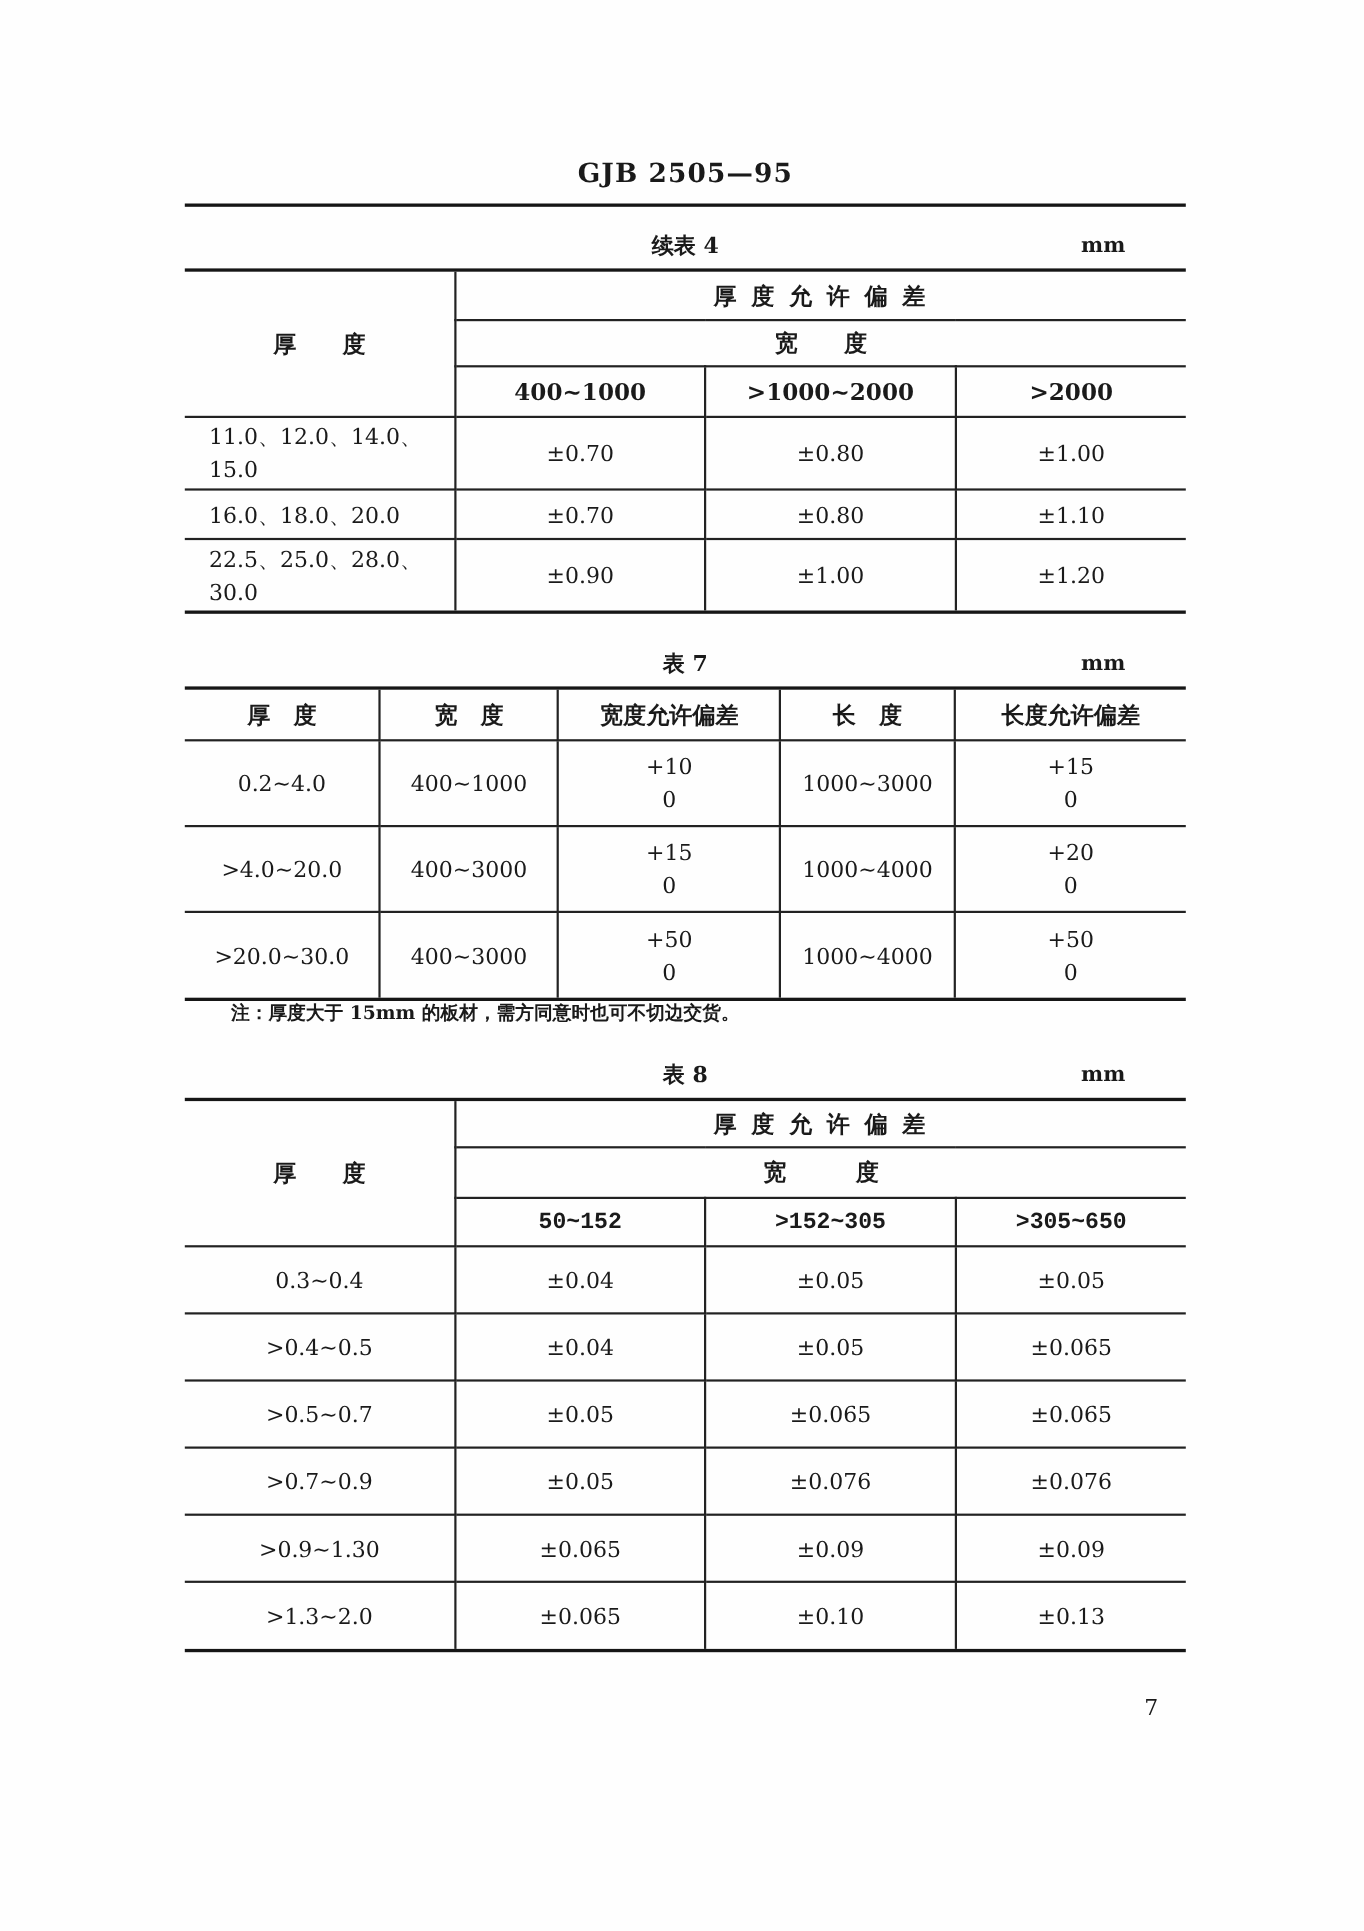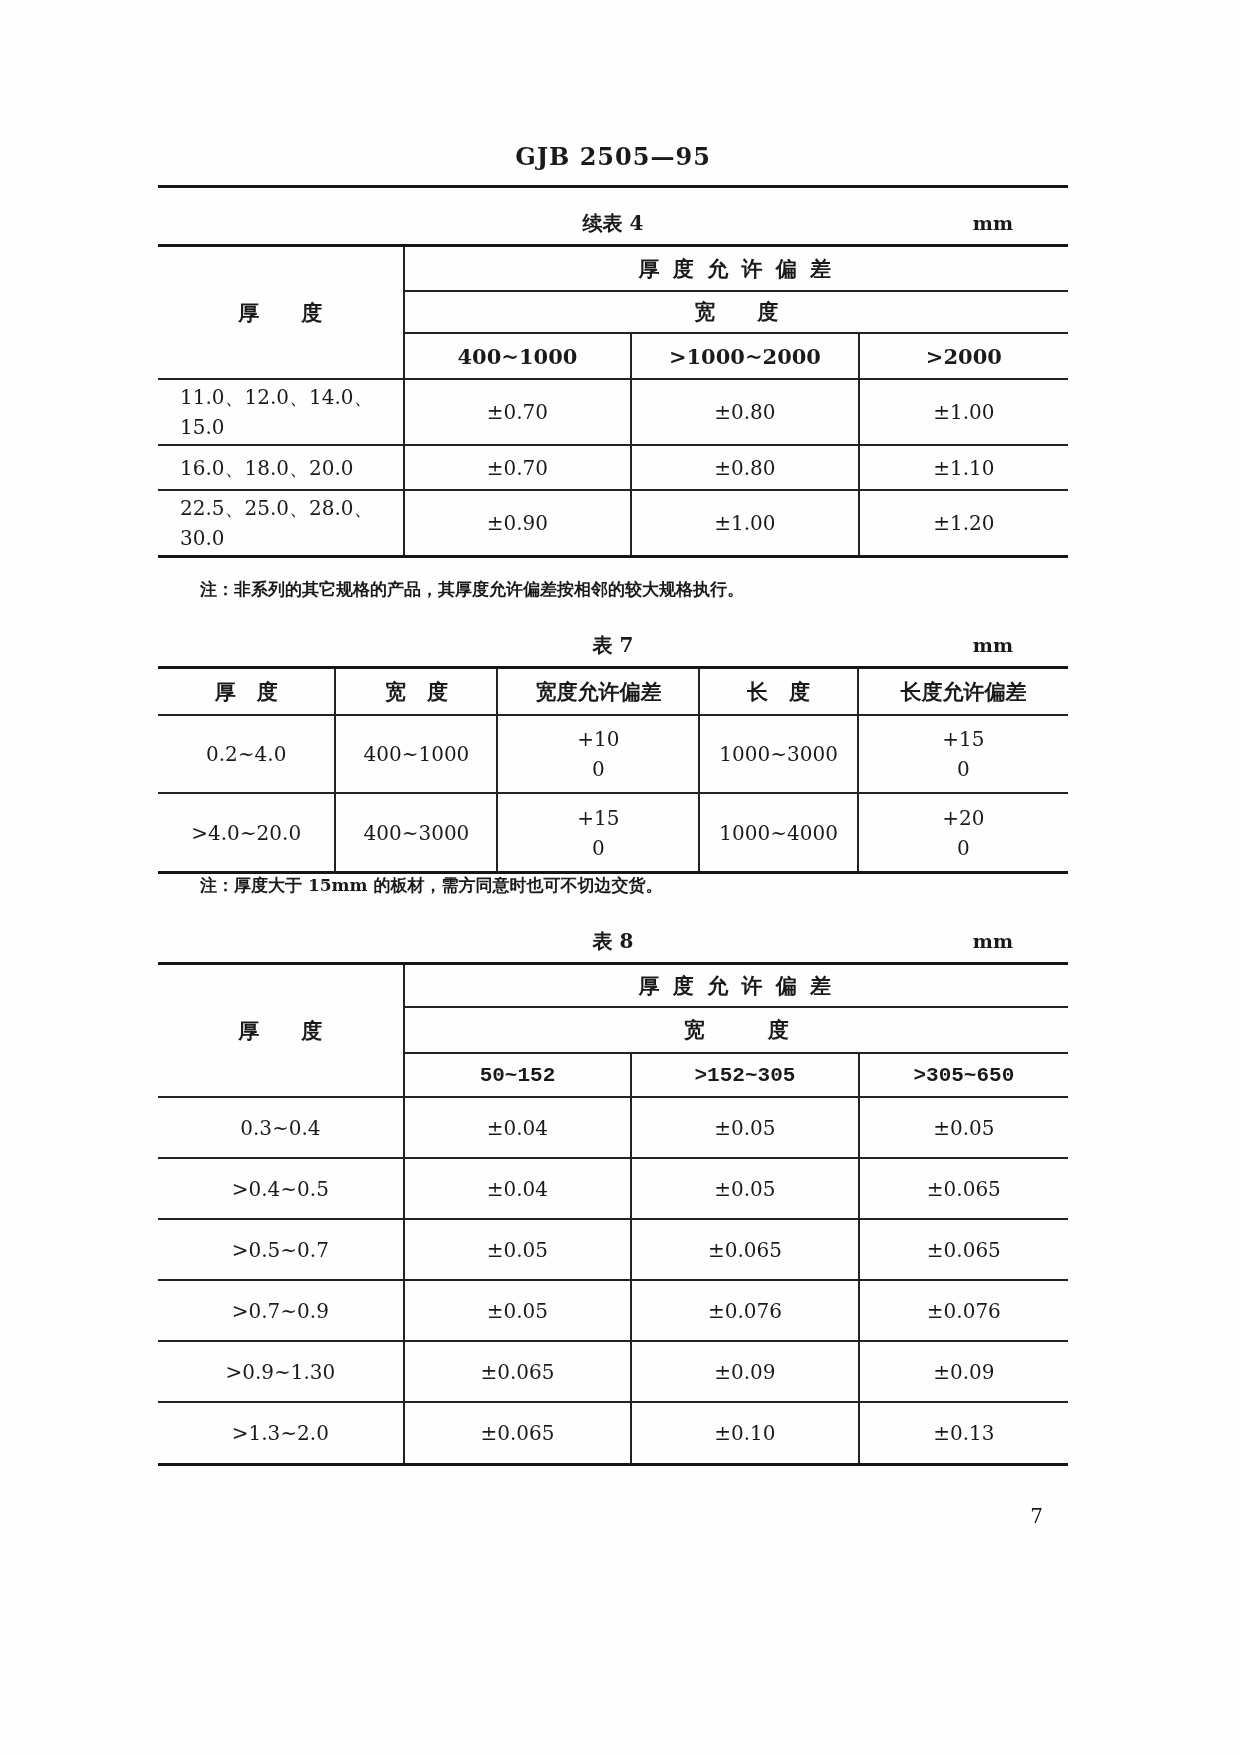--- a/index.html
+++ b/index.html
@@ -11,21 +11,21 @@
   }
   .page {
     position: relative;
     width: 1240px;
     height: 1755px;
     background: #fefefe;
     overflow: hidden;
   }
   .content {
     position: absolute;
-    left: 158px;
+    left: 168px;
     top: 0;
     width: 910px;
     padding-top: 143px;
   }
   .doc-title {
     text-align: center;
     font-size: 24px;
     font-weight: bold;
     letter-spacing: 1px;
     line-height: 28px;
@@ -163,21 +163,20 @@
             </tr>
             <tr>
               <td>22.5、25.0、28.0、30.0</td>
               <td>±0.90</td>
               <td>±1.00</td>
               <td>±1.20</td>
             </tr>
           </tbody>
       </table>
     </div>
-    <div class="note">注：非系列的其它规格的产品，其厚度允许偏差按相邻的较大规格执行。</div>
 
     <div class="caption-row cap2">
       <span class="caption">表 7</span>
       <span class="unit">mm</span>
     </div>
     <div class="tbl-wrap">
       <table class="tbl" id="table7">
         <colgroup>
           <col style="width:19.5%">
             <col style="width:17.8%">
@@ -206,20 +205,29 @@
             </tr>
             <tr>
               <td>&gt;4.0~20.0</td>
               <td>400~3000</td>
               <td>+15
 0</td>
               <td>1000~4000</td>
               <td>+20
 0</td>
             </tr>
+            <tr>
+              <td>&gt;20.0~30.0</td>
+              <td>400~3000</td>
+              <td>+50
+0</td>
+              <td>1000~4000</td>
+              <td>+50
+0</td>
+            </tr>
           </tbody>
       </table>
     </div>
     <div class="note note2">注：厚度大于 15mm 的板材，需方同意时也可不切边交货。</div>
 
     <div class="caption-row cap2">
       <span class="caption">表 8</span>
       <span class="unit">mm</span>
     </div>
     <div class="tbl-wrap">

